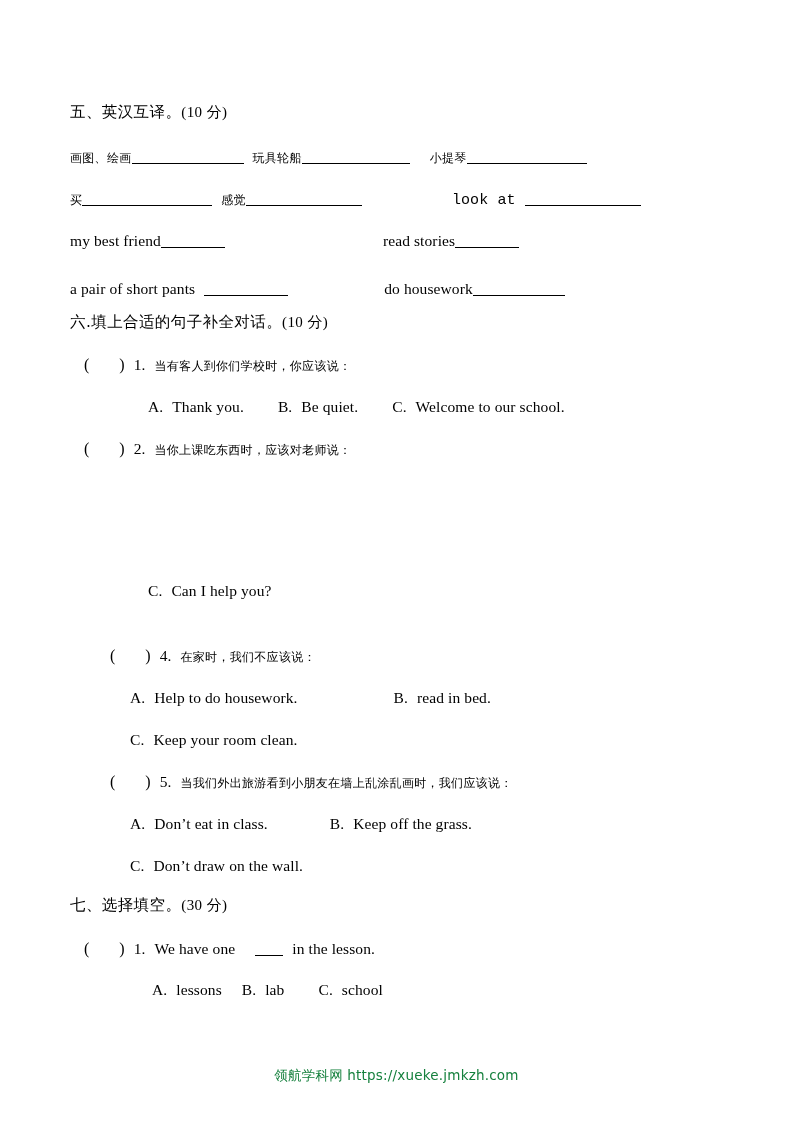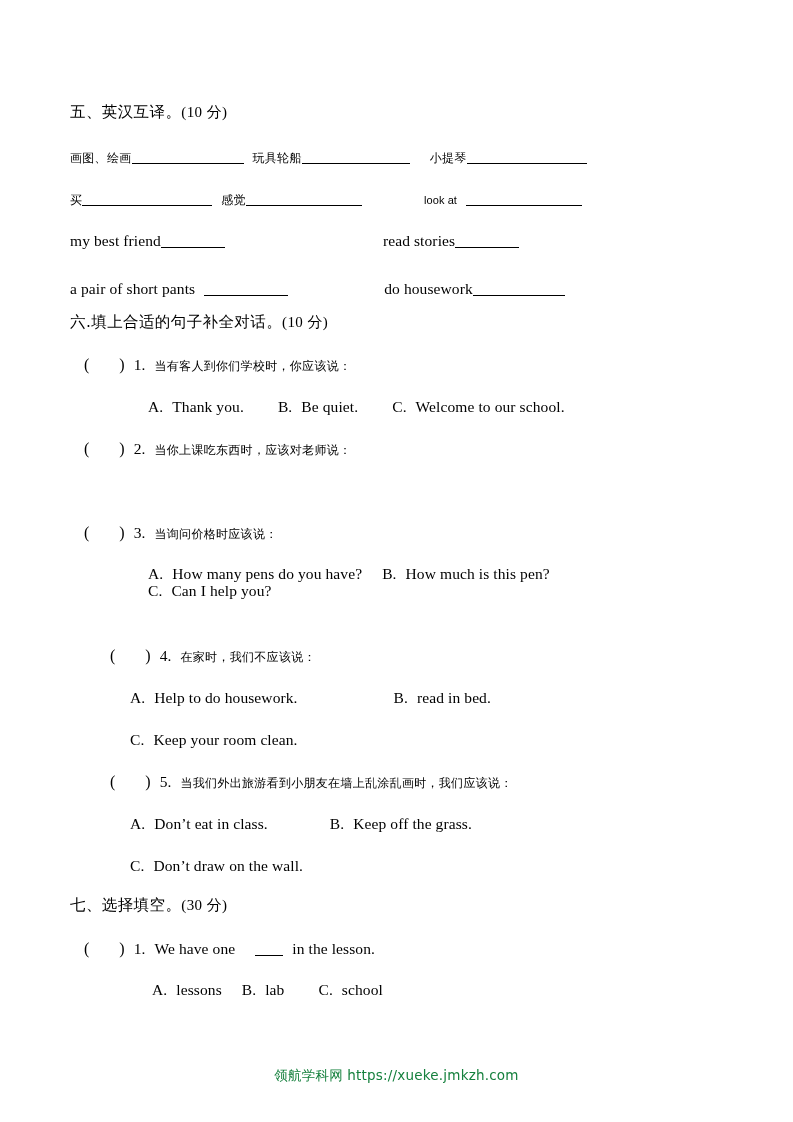--- a/index.html
+++ b/index.html
@@ -27,22 +27,23 @@
     font-size: 15.5px;
     line-height: 1;
     letter-spacing: 0.1px;
   }
   .mix .zh {
     font-family: "DejaVu Sans", "Liberation Sans", sans-serif;
     font-size: 12px;
     letter-spacing: 0.3px;
   }
   .mix .en {
-    font-family: Liberation Sans, sans-serif;
-    font-size: 11px;
+    font-family: Liberation Mono, monospace;
+    font-size: 15px;
+    margin-left: 28px;
   }
   .en-only {
     font-family: "Liberation Serif", "DejaVu Serif", serif;
     font-size: 15.5px;
   }
 
   
   .heading {
     font-family: "DejaVu Sans", "Liberation Sans", sans-serif;
     font-size: 15.5px;
@@ -126,26 +127,20 @@
     <span class="brk">(<span class="gap"></span>)</span><span class="sp-sm"></span><span class="qnum">1.</span><span class="sp-sm"></span><span class="zh">当有客人到你们学校时，你应该说：</span>
   </div>
   <div class="line en-only" style="left:148px; top:399px;">
     <span>A.</span><span class="sp-sm"></span><span>Thank you.</span><span class="sp-lg"></span><span>B.</span><span class="sp-sm"></span><span>Be quiet.</span><span class="sp-lg"></span><span>C.</span><span class="sp-sm"></span><span>Welcome to our school.</span>
   </div>
 
   <div class="line mix" style="left:84px; top:441px;">
     <span class="brk">(<span class="gap"></span>)</span><span class="sp-sm"></span><span class="qnum">2.</span><span class="sp-sm"></span><span class="zh">当你上课吃东西时，应该对老师说：</span>
   </div>
 
-  <div class="line mix" style="left:84px; top:525px;">
-    <span class="brk">(<span class="gap"></span>)</span><span class="sp-sm"></span><span class="qnum">3.</span><span class="sp-sm"></span><span class="zh">当询问价格时应该说：</span>
-  </div>
-  <div class="line en-only" style="left:148px; top:566px;">
-    <span>A.</span><span class="sp-sm"></span><span>How many pens do you have?</span><span class="sp-md"></span><span>B.</span><span class="sp-sm"></span><span>How much is this pen?</span>
-  </div>
   <div class="line en-only" style="left:148px; top:583px;">
     <span>C.</span><span class="sp-sm"></span><span>Can I help you?</span>
   </div>
 
   <div class="line mix" style="left:110px; top:648px;">
     <span class="brk">(<span class="gap"></span>)</span><span class="sp-sm"></span><span class="qnum">4.</span><span class="sp-sm"></span><span class="zh">在家时，我们不应该说：</span>
   </div>
   <div class="line en-only" style="left:130px; top:690px;">
     <span>A.</span><span class="sp-sm"></span><span>Help to do housework.</span><span class="sp-xxl"></span><span>B.</span><span class="sp-sm"></span><span>read in bed.</span>
   </div>

